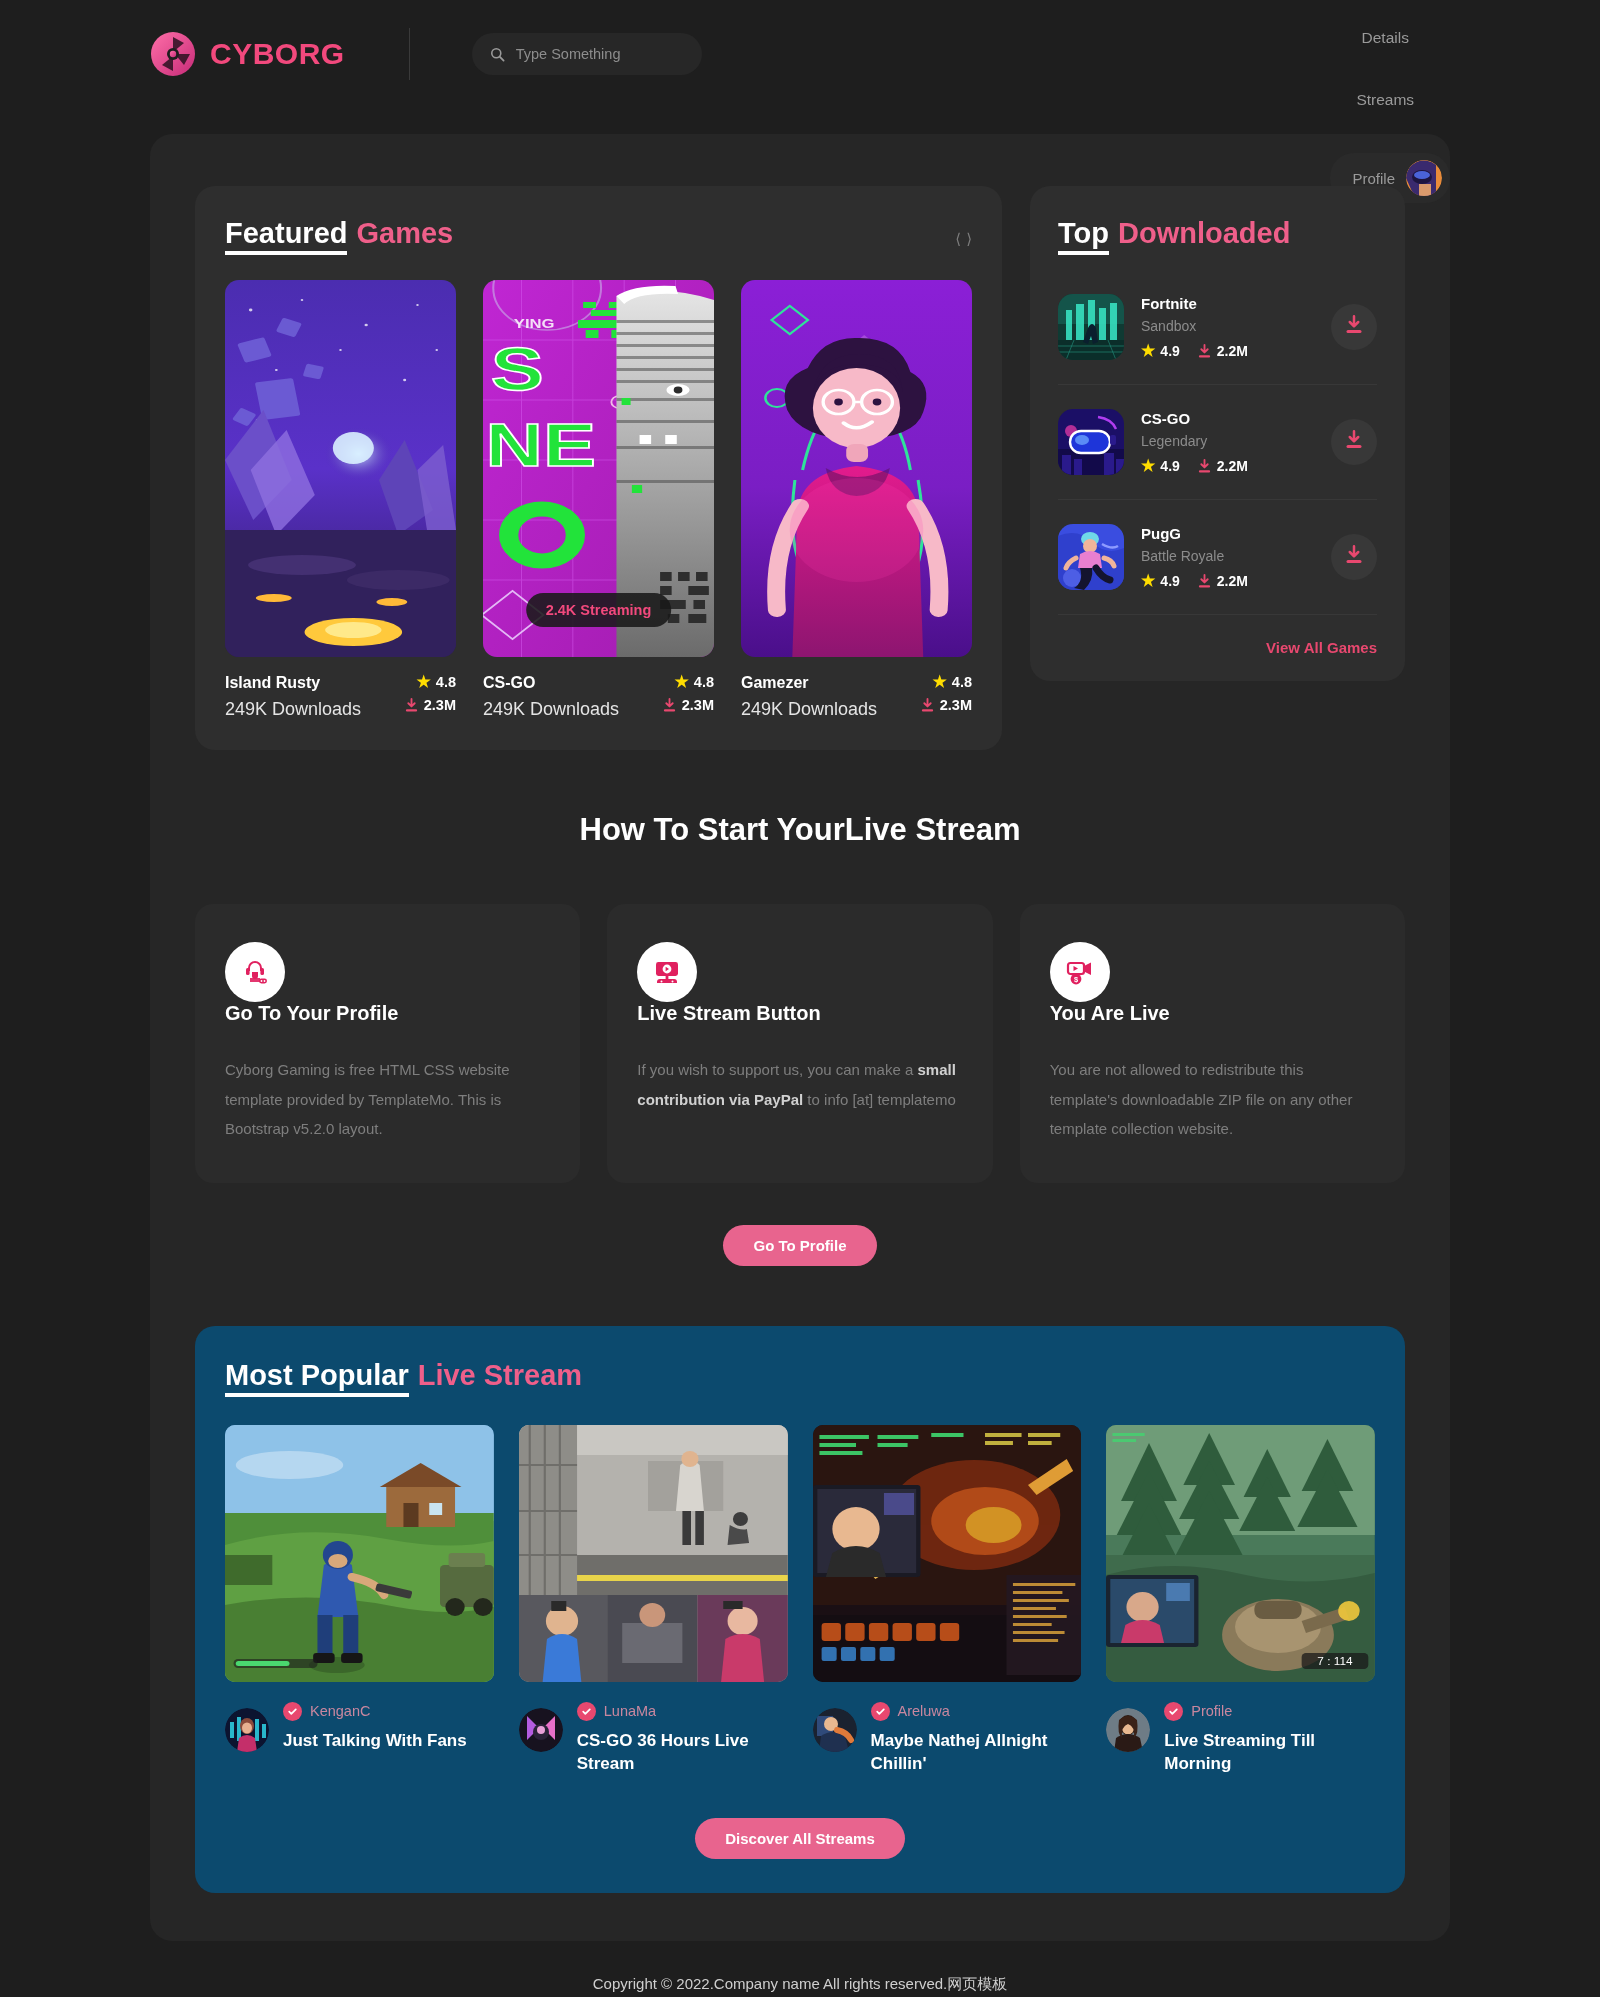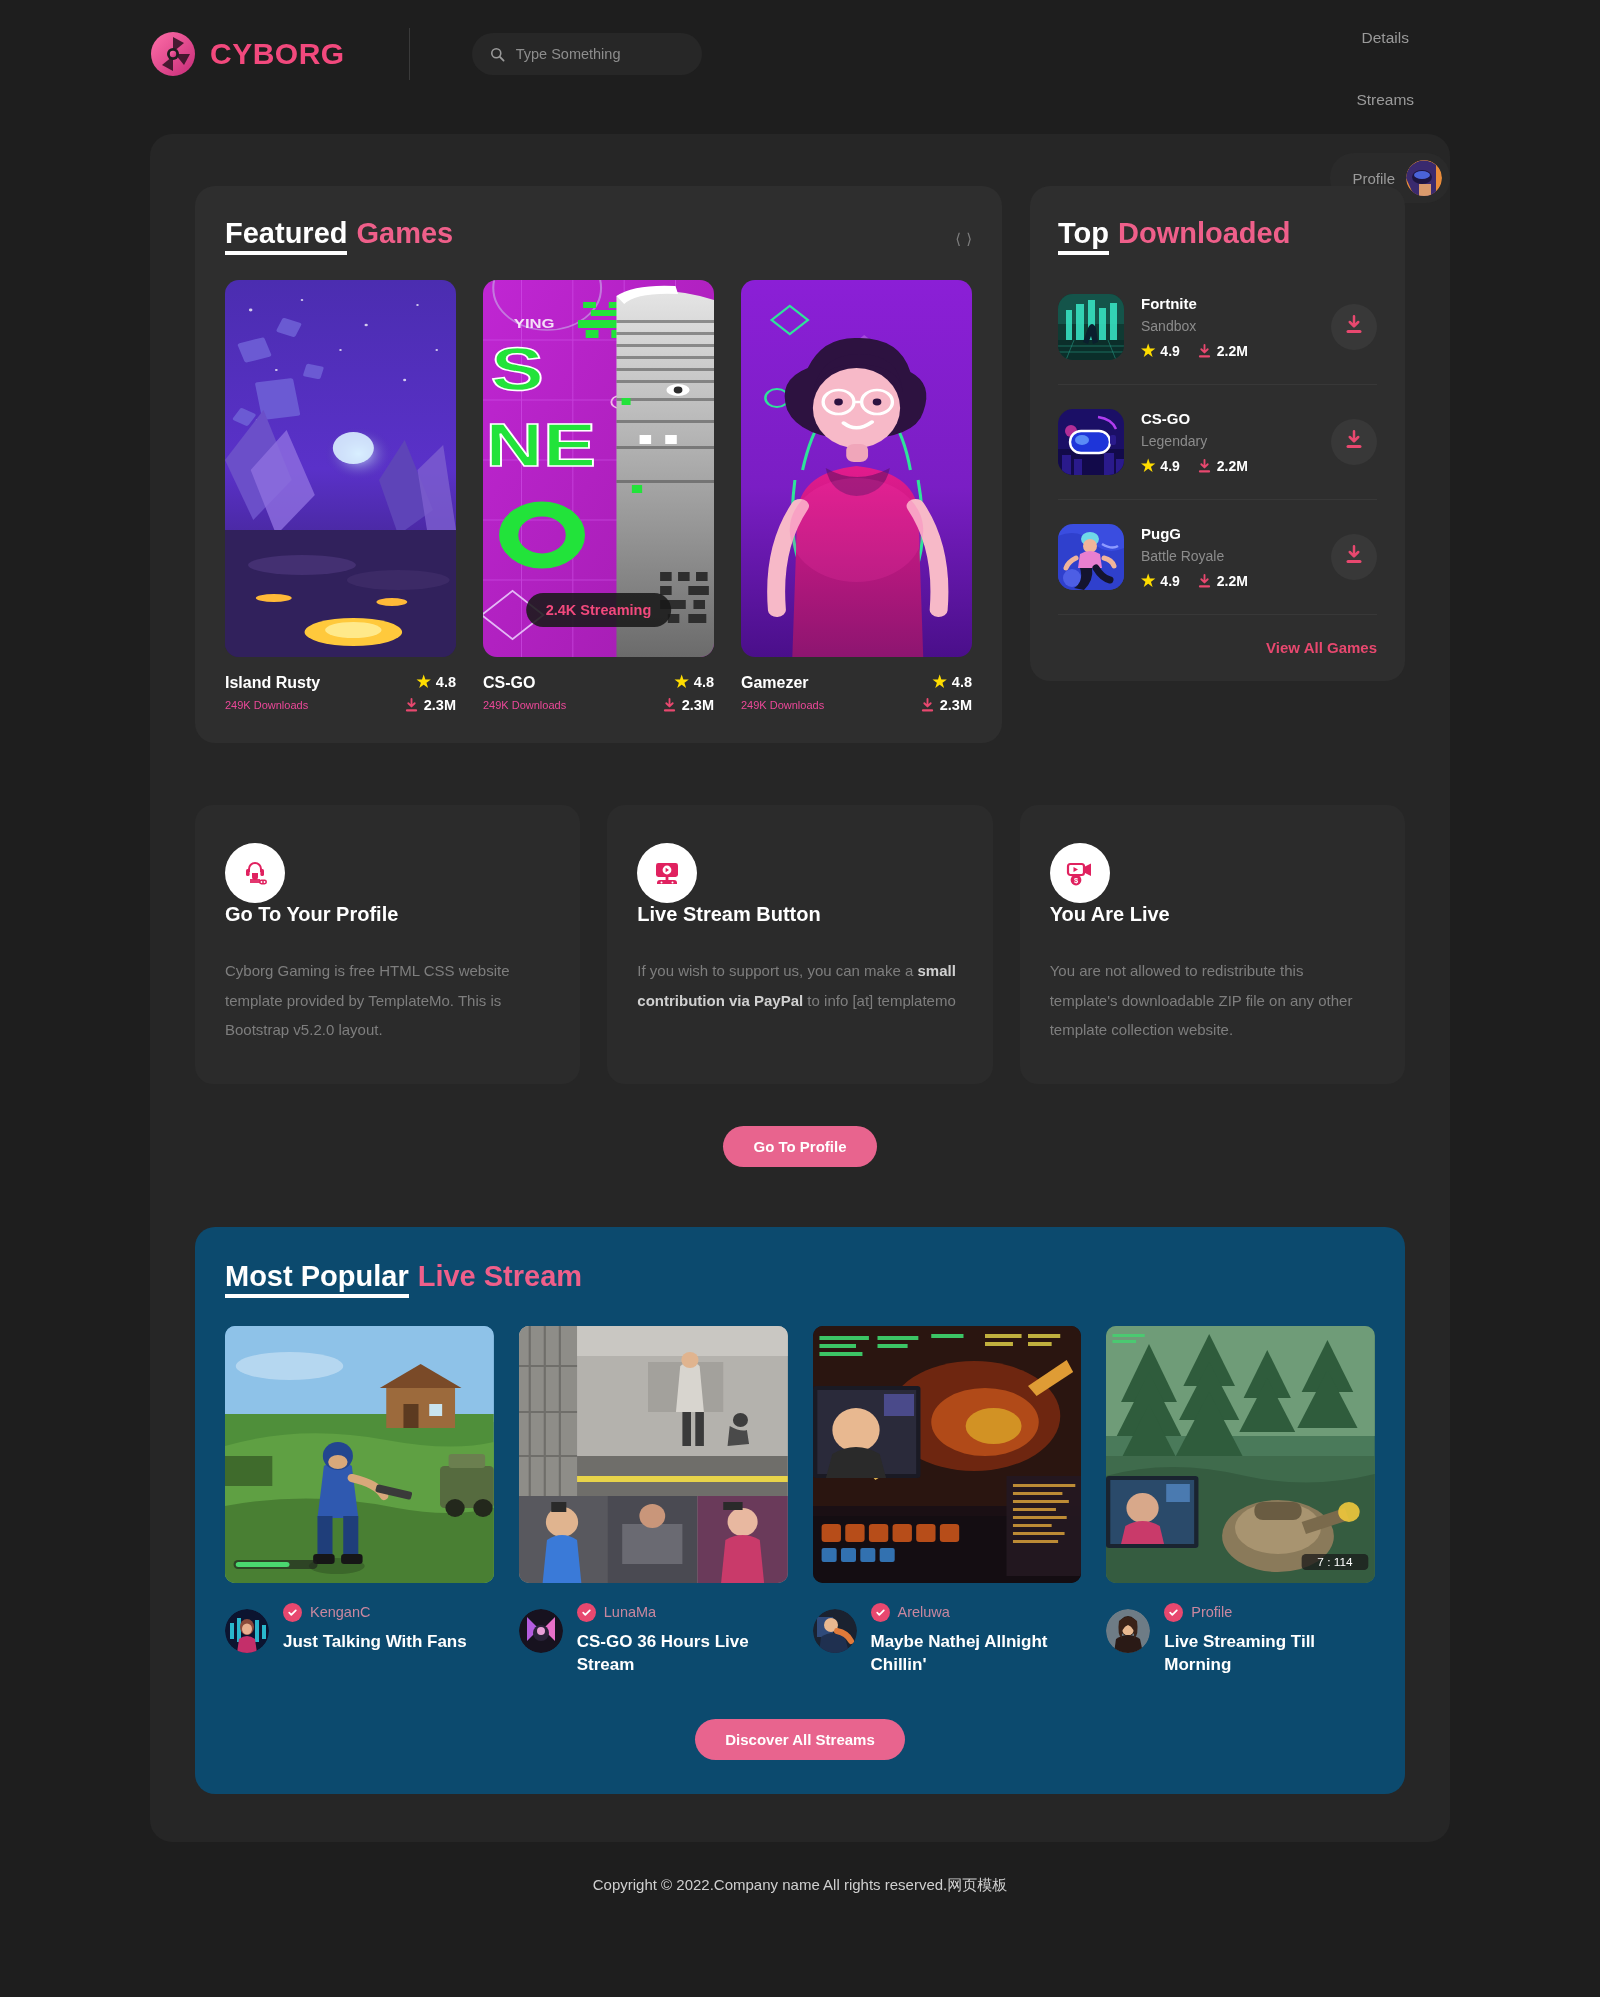--- a/index.html
+++ b/index.html
@@ -57,21 +57,21 @@
     height:377px; border-radius:14px; overflow:hidden; position:relative;
   }
   .fg-thumb svg { width:100%; height:100%; display:block; }
   .streaming-badge {
     position:absolute; left:50%; transform:translateX(-50%); bottom:30px;
     background:rgba(25,25,25,.88); color:#f2497d; font-size:14.5px; font-weight:bold;
     padding:9px 20px; border-radius:20px; white-space:nowrap;
   }
   .fg-meta { margin-top:17px; display:flex; justify-content:space-between; align-items:flex-start; }
   .fg-name { font-size:16px; font-weight:bold; color:#fff; }
-  .fg-sub { font-size:11px; color:#ec4899; margin-top:7px; }
+  .fg-sub { font-size:18px; color:#e5e5e5; margin-top:7px; }
   .fg-stats { text-align:right; }
   .stat-line { display:flex; align-items:center; justify-content:flex-end; gap:5px; font-size:14.5px; font-weight:bold; }
   .stat-line + .stat-line { margin-top:7px; }
   .star { color:#ffdd00; font-size:16px; line-height:1; }
   .dl-ico { width:15px; height:15px; }
   
   .td-list { margin-top:22px; }
   .td-item { display:flex; align-items:center; gap:17px; padding:24px 0; }
   .td-item + .td-item { border-top:1px solid #383838; }
   .td-thumb { width:66px; height:66px; border-radius:15px; overflow:hidden; flex:none; }
@@ -571,20 +571,23 @@
         </div>
 
       </div>
       <div class="td-footer">
         <a href="#">View All Games</a>
       </div>
     </aside>
   </div>
 
   <section class="howto">
+    <h2 class="howto-title">
+      <span class="w">How To Start Your</span><span class="p">Live Stream</span>
+    </h2>
     <div class="howto-grid">
 
       <article class="ht-card">
         <div class="ht-icon">
           <svg width="30" height="30" viewBox="0 0 30 30" fill="#e0215f">
             <path d="M8 11a7 7 0 0 1 14 0v3h-2v-3a5 5 0 0 0-10 0v3H8z"></path>
             <rect x="6" y="11" width="3.6" height="7" rx="1.6"></rect>
               <rect x="20.4" y="11" width="3.6" height="7" rx="1.6"></rect>
             <path d="M12 15h6v4a3 3 0 0 1-6 0z"></path>
             <path d="M10 21h10v4H10z" opacity=".9"></path>

